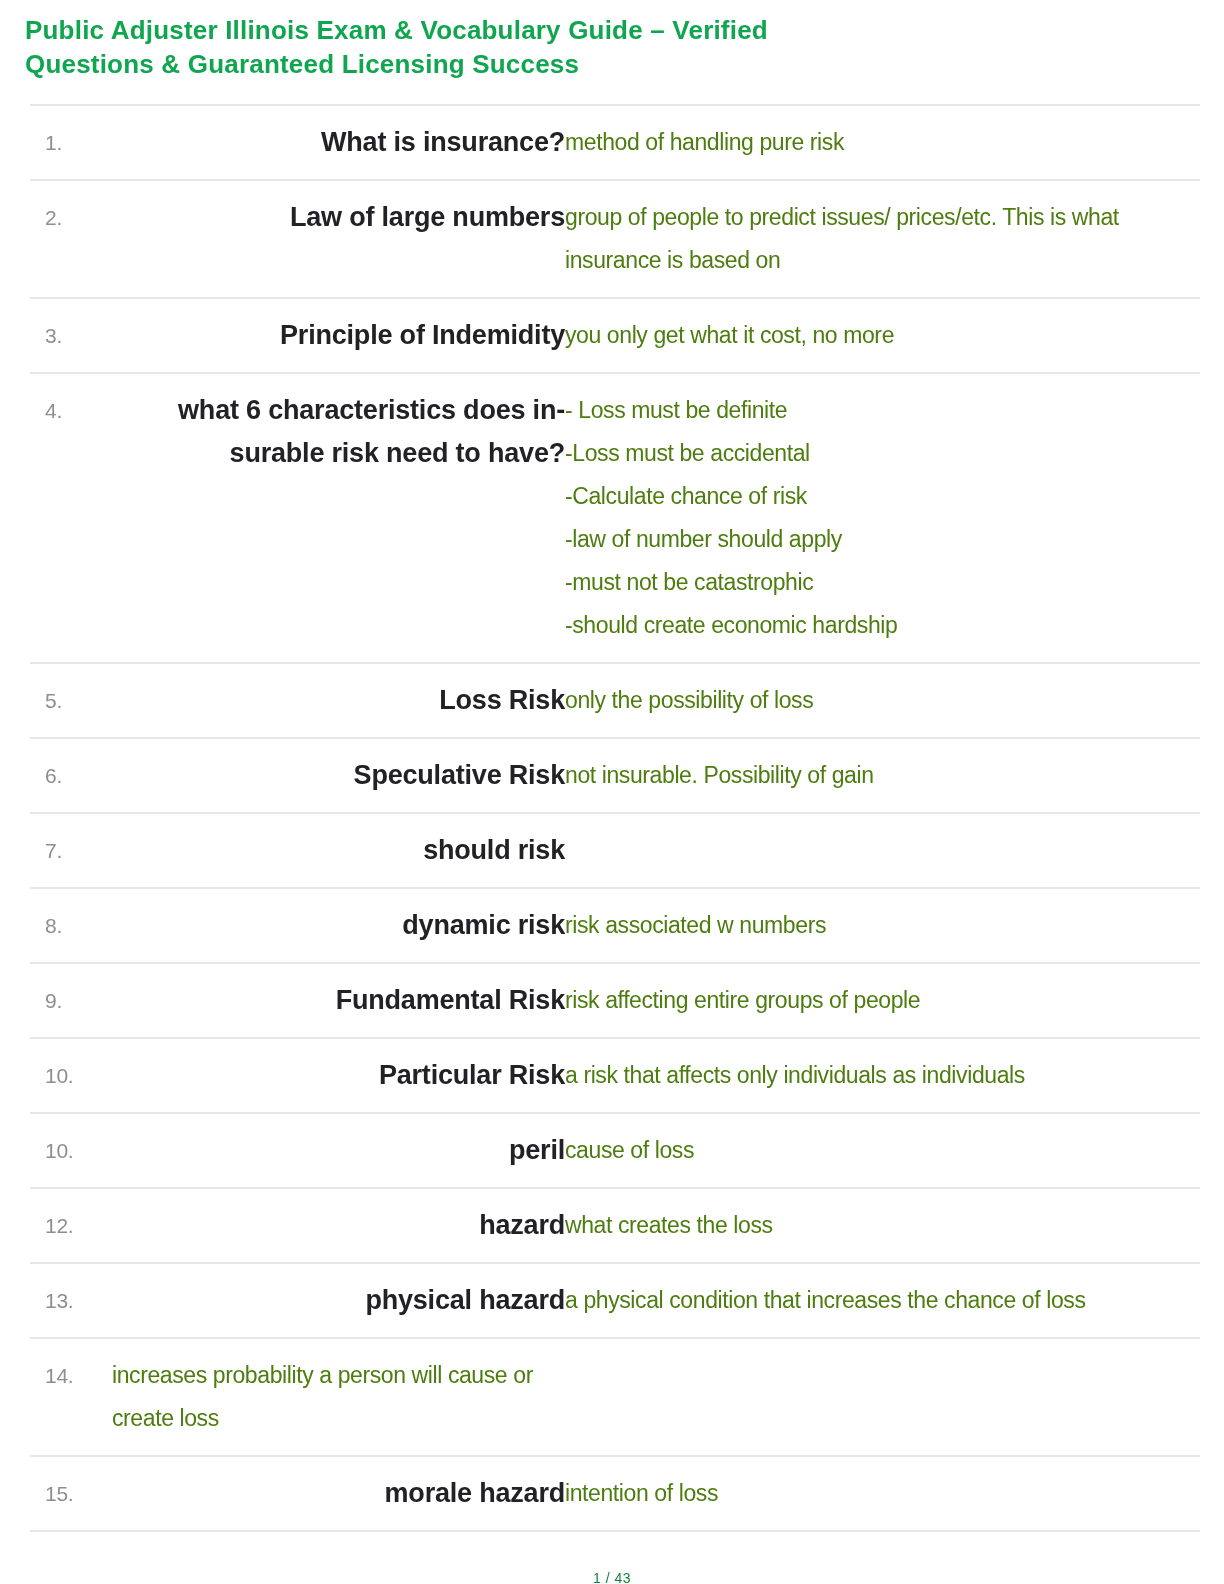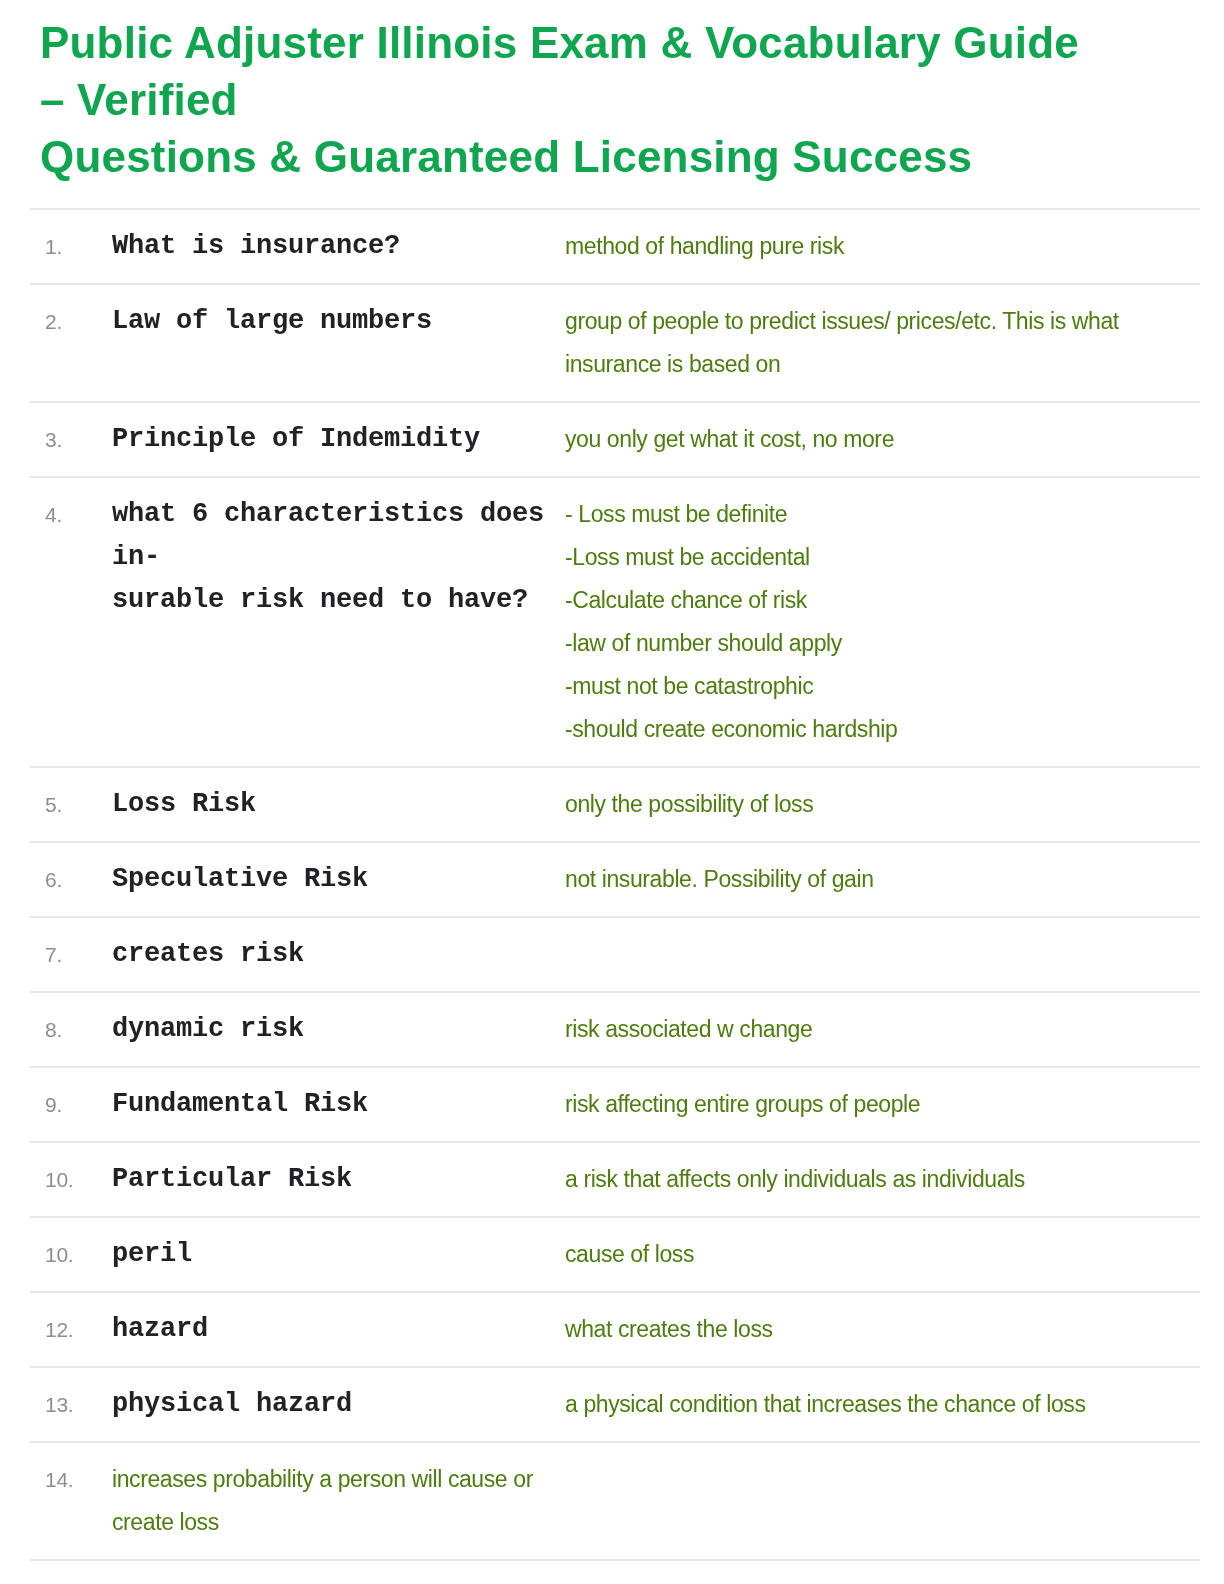--- a/index.html
+++ b/index.html
@@ -11,24 +11,24 @@
 
   .page {
     position: relative;
     width: 1224px;
     height: 1584px;
     background: #ffffff;
     overflow: hidden;
   }
 
   .title {
-    margin: 14px 40px 0 40px;
+    margin: 14px 40px 0 25px;
     max-width: 1070px;
     font-family: "Liberation Sans", sans-serif;
-    font-size: 44px;
+    font-size: 26px;
     font-weight: 700;
     line-height: 1.3;
     letter-spacing: 0.2px;
     color: #10A650;
     white-space: pre-line;
   }
 
   .qa-table {
     margin: 22px 24px 0 30px;
     border-top: 2px solid #e7e7ea;
@@ -45,27 +45,28 @@
   .qa-num {
     padding-left: 15px;
     font-size: 21px;
     line-height: 43px;
     color: #8e8e90;
     font-weight: 400;
     letter-spacing: -0.3px;
   }
 
   .qa-term {
-    font-family: Liberation Mono, monospace;
+    font-family: Liberation Sans, sans-serif;
     font-size: 27px;
     font-weight: 600;
     line-height: 43px;
     color: #222226;
     white-space: pre-line;
     letter-spacing: -0.2px;
+    text-align: right;
   }
 
   .qa-def {
     font-size: 23px;
     font-weight: 300;
     line-height: 43px;
     color: #4d7c0f;
     white-space: pre-line;
     letter-spacing: -0.4px;
     padding-right: 10px;
@@ -127,27 +128,27 @@
     </div>
 
     <div class="qa-row">
       <div class="qa-num">6.</div>
       <div class="qa-term">Speculative Risk</div>
       <div class="qa-def">not insurable. Possibility of gain</div>
     </div>
 
     <div class="qa-row">
       <div class="qa-num">7.</div>
-      <div class="qa-term">creates risk</div>
+      <div class="qa-term">should risk</div>
     </div>
 
     <div class="qa-row">
       <div class="qa-num">8.</div>
       <div class="qa-term">dynamic risk</div>
-      <div class="qa-def">risk associated w change</div>
+      <div class="qa-def">risk associated w numbers</div>
     </div>
 
     <div class="qa-row">
       <div class="qa-num">9.</div>
       <div class="qa-term">Fundamental Risk</div>
       <div class="qa-def">risk affecting entire groups of people</div>
     </div>
 
     <div class="qa-row">
       <div class="qa-num">10.</div>

